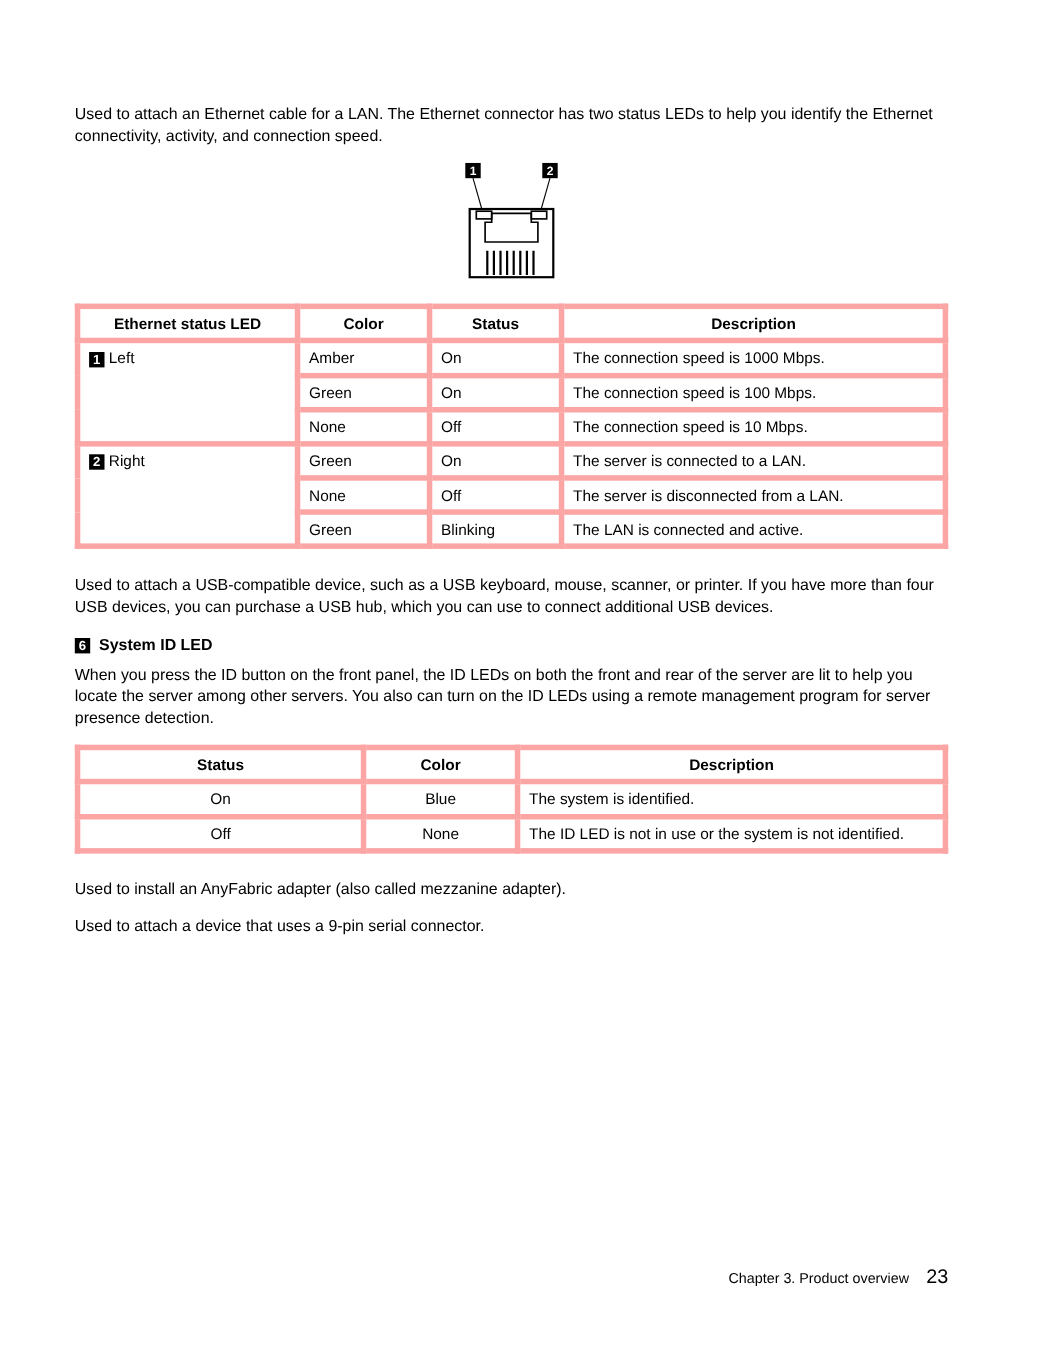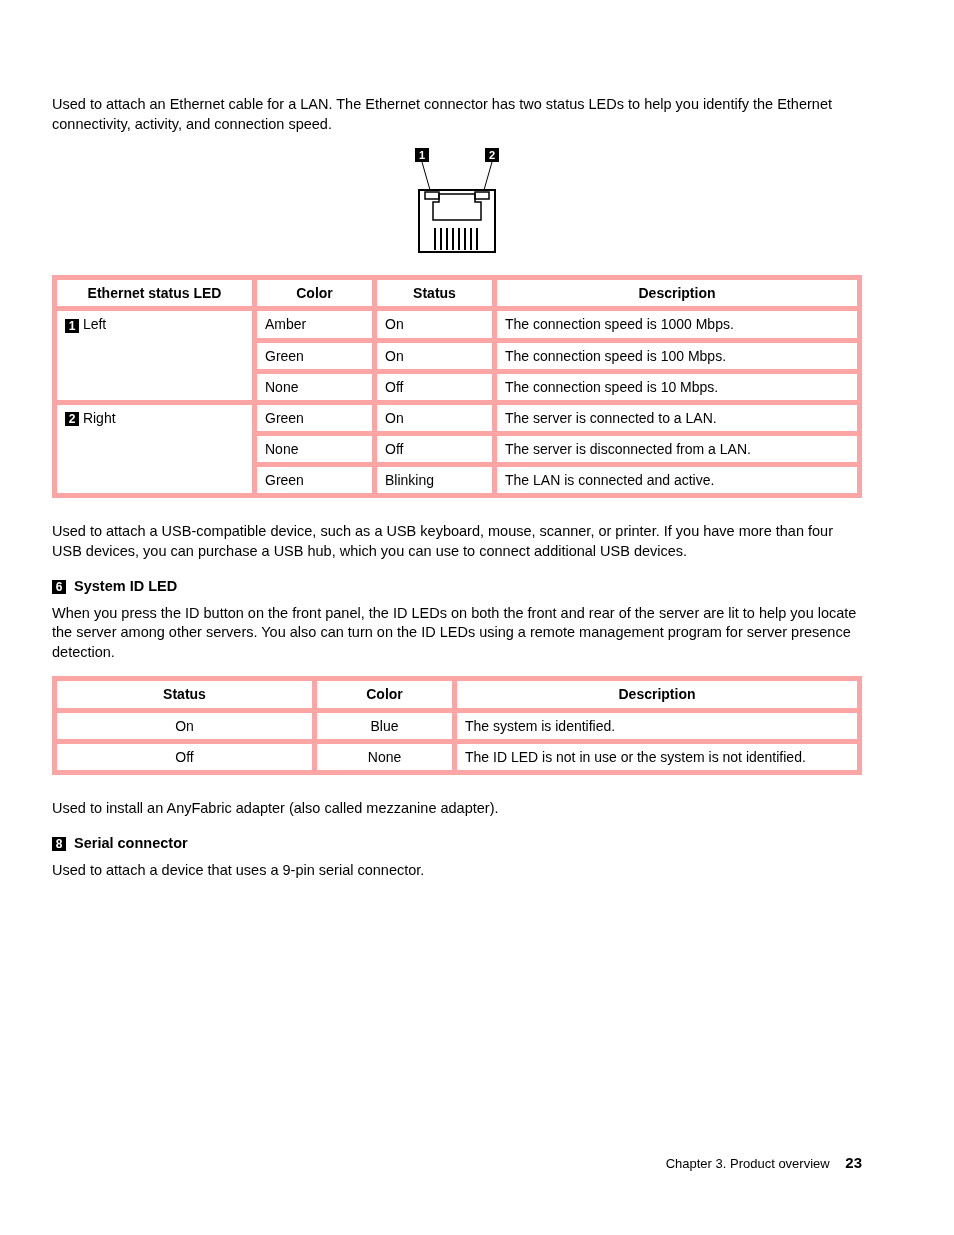--- a/index.html
+++ b/index.html
@@ -7,21 +7,21 @@
     font-size: 14.5px;
     color: #000;
     background: #fff;
     margin: 0;
     padding: 0;
   }
   .page {
     width: 954px;
     height: 1221px;
     box-sizing: border-box;
-    padding: 95px 92px 50px 52px;
+    padding: 95px 92px 50px 68px;
     position: relative;
   }
   p {
     margin: 0 0 14px 0;
     line-height: 1.35;
   }
   .diagram-wrap {
     text-align: center;
     margin: 6px 0 14px 0;
   }
@@ -61,23 +61,23 @@
   .section-head .callout-box {
     margin-right: 4px;
   }
   .footer {
     position: absolute;
     bottom: 50px;
     right: 92px;
     font-size: 13px;
   }
   .footer .pnum {
-    font-weight: bold;
+    font-weight: normal;
     margin-left: 12px;
-    font-size: 15px;
+    font-size: 18px;
   }
   
   .t1 col.c1 { width: 200px; }
   .t1 col.c2 { width: 120px; }
   .t1 col.c3 { width: 120px; }
   .t1 col.c4 { }
   
   .t2 col.c1 { width: 260px; }
   .t2 col.c2 { width: 140px; }
   .t2 col.c3 { }
@@ -202,24 +202,20 @@
     <tr>
       <td class="c1c">Off</td>
       <td class="c2c">None</td>
       <td>The ID LED is not in use or the system is not identified.</td>
     </tr>
   </tbody>
     </table>
 
   <p>Used to install an AnyFabric adapter (also called mezzanine adapter).</p>
 
-  <div class="section-head">
-    <span class="callout-box">8</span>
-    <span>Serial connector</span>
-  </div>
   <p>Used to attach a device that uses a 9-pin serial connector.</p>
 
   <div class="footer">
     <span>Chapter 3. Product overview</span>
     <span class="pnum">23</span>
   </div>
 
 </div>
 
 </body></html>

